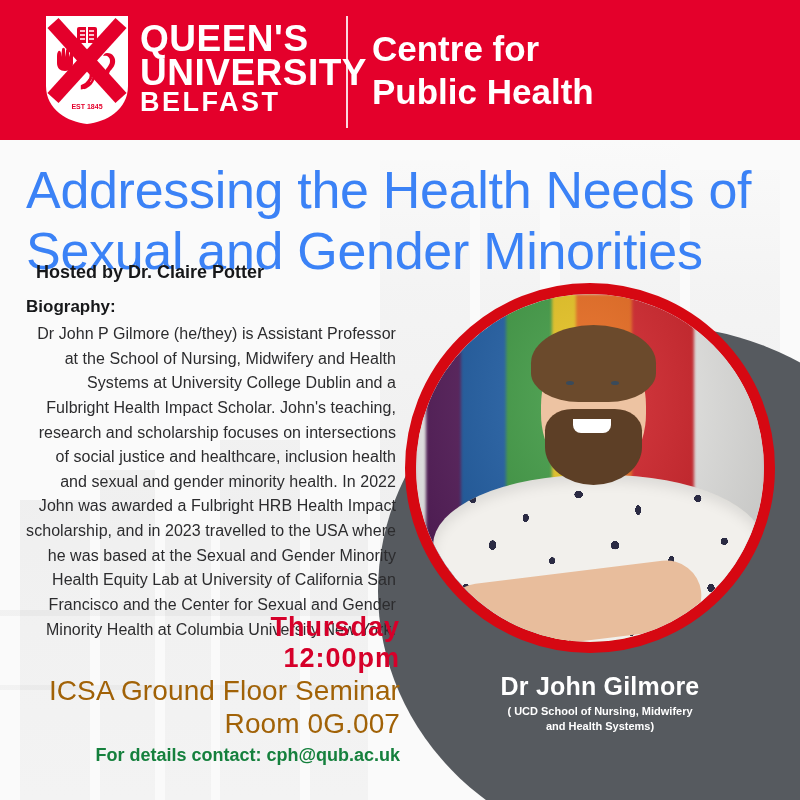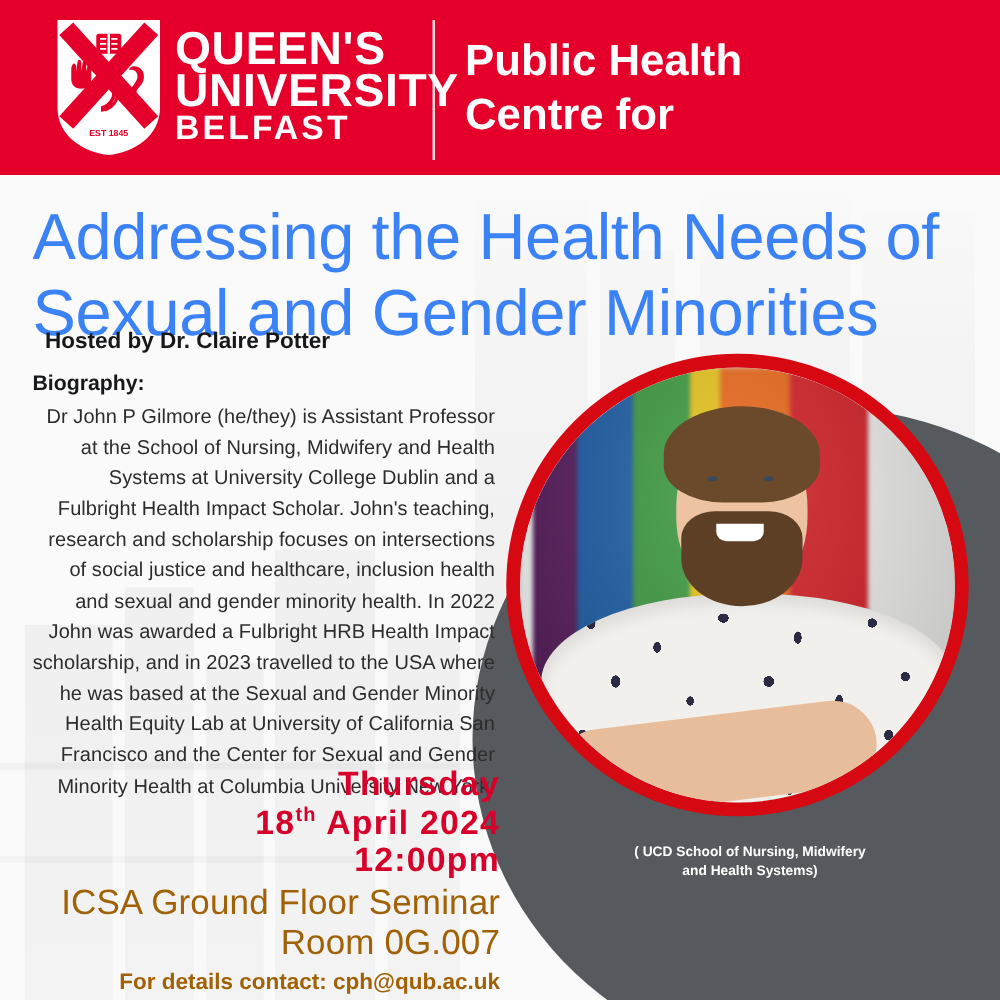--- a/index.html
+++ b/index.html
@@ -180,21 +180,21 @@
   .ev-day,.ev-date,.ev-time{
     color:#D6002A;font-weight:bold;line-height:1.13;
     font-size:27px;letter-spacing:1px;
   }
   .ev-date sup{font-size:16px;vertical-align:super;}
   .ev-venue{
     color:#a16207;font-weight:normal;font-size:28px;line-height:1.17;
     margin-top:2px;letter-spacing:.1px;
   }
   .ev-contact{
-    color:#a16207;font-weight:bold;font-size:18px;margin-top:4px;
+    color:#15803d;font-weight:bold;font-size:18px;margin-top:4px;
   }
 
   
   .speaker{
     position:absolute;left:400px;top:672px;width:400px;text-align:center;
     color:#ffffff;
   }
   .sp-name{font-size:25px;font-weight:bold;letter-spacing:.2px;}
   .sp-aff{font-size:11px;font-weight:bold;line-height:1.35;margin-top:3px;}
 </style>
@@ -260,41 +260,41 @@
 
     <div class="qub-wordmark">
       <span class="l1">QUEEN'S</span>
       <span class="l2">UNIVERSITY</span>
       <span class="l3">BELFAST</span>
     </div>
 
     <div class="hdr-divider"></div>
 
     <div class="cph">
+      <div>Centre for</div>
       <div>Public Health</div>
-      <div>Centre for</div>
     </div>
   </div>
 
   <div class="title">Addressing the Health Needs of Sexual and Gender Minorities</div>
   <div class="hosted">Hosted by Dr. Claire Potter</div>
   <div class="bio-label">Biography:</div>
   <div class="bio-text">Dr John P Gilmore (he/they) is Assistant Professor at the School of Nursing, Midwifery and Health Systems at University College Dublin and a Fulbright Health Impact Scholar. John's teaching, research and scholarship focuses on intersections of social justice and healthcare, inclusion health and sexual and gender minority health. In 2022 John was awarded a Fulbright HRB Health Impact scholarship, and in 2023 travelled to the USA where he was based at the Sexual and Gender Minority Health Equity Lab at University of California San Francisco and the Center for Sexual and Gender Minority Health at Columbia University New York.</div>
 
   <div class="event">
     <div class="ev-day">Thursday</div>
-    <div class="ev-date"><span>18</span><sup>th</sup> <span>April 2024</span></div>
     <div class="ev-time">12:00pm</div>
     <div class="ev-venue">
       <div>ICSA Ground Floor Seminar</div>
       <div>Room 0G.007</div>
     </div>
     <div class="ev-contact">For details contact: cph@qub.ac.uk</div>
   </div>
 
   <div class="speaker">
+    <div class="sp-name">Dr John Gilmore</div>
     <div class="sp-aff">
       <div>( UCD School of Nursing, Midwifery</div>
       <div>and Health Systems)</div>
     </div>
   </div>
 
 </div>
 
 </body></html>

